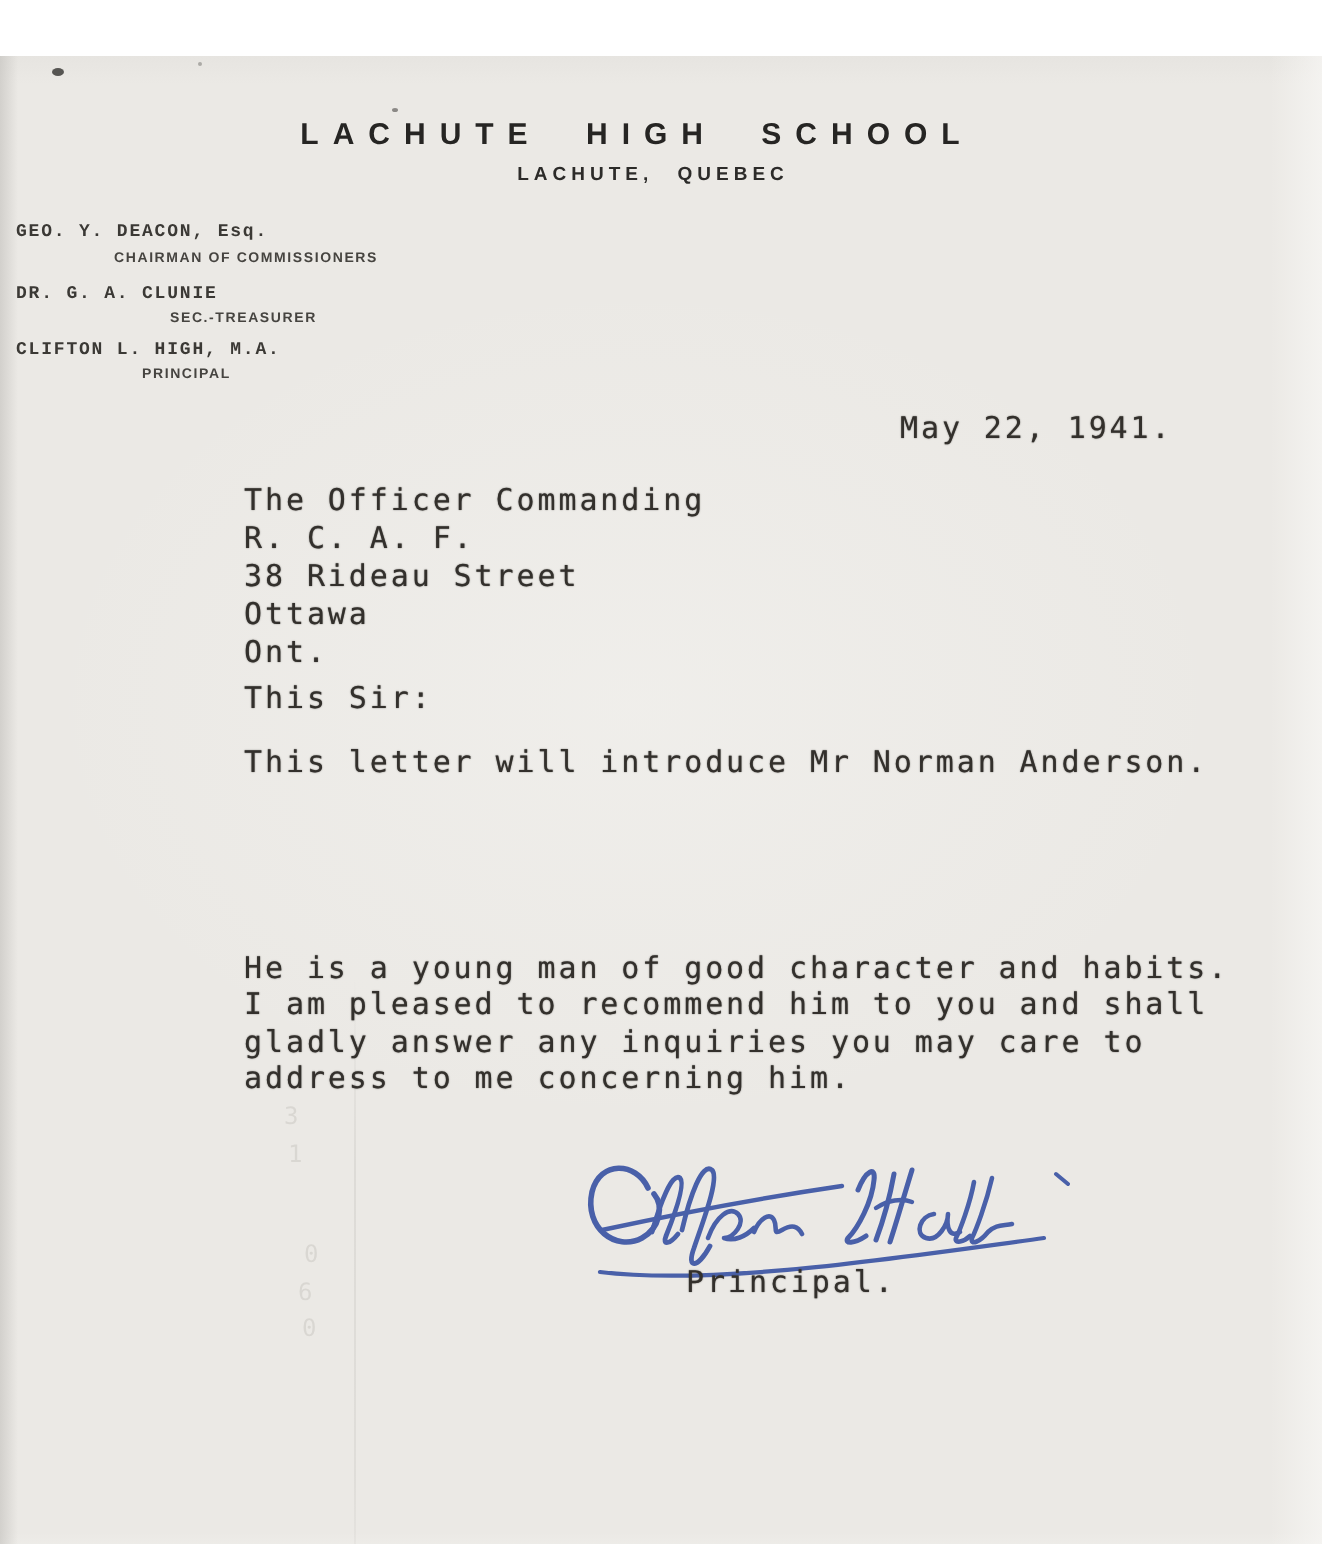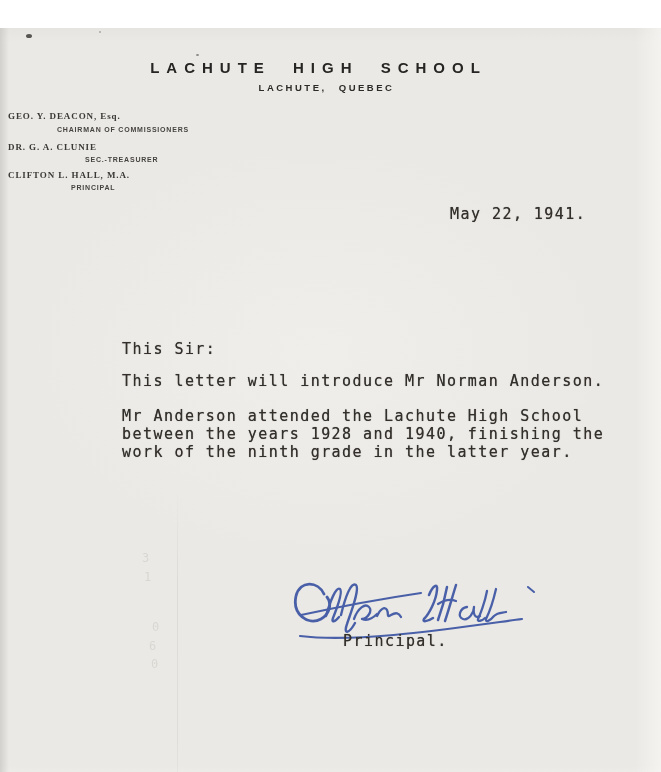--- a/index.html
+++ b/index.html
@@ -53,21 +53,21 @@
   .lh-sub {
     position: absolute; left: 0; top: 54px; width: 661px;
     text-align: center; transform: translateX(-4px);
     font-family: "Liberation Sans", sans-serif;
     font-weight: bold; font-size: 9.5px;
     letter-spacing: 2.5px; word-spacing: 7px;
     color: #2c2b29;
   }
   .official-name {
     position: absolute; left: 8px;
-    font-family: Liberation Serif, serif;
+    font-family: Liberation Mono, monospace;
     font-weight: bold; font-size: 9px; letter-spacing: 0.9px;
     color: #3b3935;
   }
   .official-title {
     position: absolute;
     font-family: "Liberation Sans", sans-serif;
     font-weight: bold; font-size: 7px; letter-spacing: 0.8px;
     color: #464440;
   }
   .o-name-1 { top: 83px; }
@@ -115,31 +115,37 @@
   <div class="speck speck-c"></div>
   <div class="crease"></div>
 
   <div class="lh-title">LACHUTE HIGH SCHOOL</div>
   <div class="lh-sub">LACHUTE,  QUEBEC</div>
 
   <div class="official-name o-name-1">GEO. Y. DEACON, Esq.</div>
   <div class="official-title o-title-1">CHAIRMAN OF COMMISSIONERS</div>
   <div class="official-name o-name-2">DR. G. A. CLUNIE</div>
   <div class="official-title o-title-2">SEC.-TREASURER</div>
-  <div class="official-name o-name-3">CLIFTON L. HALL, M.A.</div>
+  <div class="official-name o-name-3">CLIFTON L. HIGH, M.A.</div>
   <div class="official-title o-title-3">PRINCIPAL</div>
 
   <div class="tw dateline">May 22, 1941.</div>
 
+  <div class="tw recipient"><span>The Officer Commanding</span>
+<span>R. C. A. F.</span>
+<span>38 Rideau Street</span>
+<span>Ottawa</span>
+<span>Ont.</span></div>
 
   <div class="tw salutation">This Sir:</div>
   <div class="tw para-1">This letter will introduce Mr Norman Anderson.</div>
-  <div class="tw para-2">Mr Anderson attended the Lachute High School
-between the years 1928 and 1940, finishing the
-work of the ninth grade in the latter year.</div>
+  <div class="tw para-3">He is a young man of good character and habits.
+I am pleased to recommend him to you and shall
+gladly answer any inquiries you may care to
+address to me concerning him.</div>
 
   <div class="signature-wrap" aria-label="Clifton L Hall">
     <svg width="252" height="74" viewBox="0 0 252 74" xmlns="http://www.w3.org/2000/svg">
       <g fill="none" stroke="#3c55a4" stroke-linecap="round" stroke-linejoin="round" opacity="0.92">
 
         <path d="M36,20 C30,7 12,6 8,22 C4,40 20,52 33,45 C42,40 44,29 39,23" stroke-width="2.8"></path>
 
         <path d="M38,42 C42,28 48,12 52,15 C55,18 49,34 45,44 C43,49 47,48 51,43" stroke-width="2.4"></path>
         <path d="M53,41 C57,24 63,7 68,11 C72,15 63,38 59,50 C55,61 61,60 67,49" stroke-width="2.4"></path>
         <path d="M66,45 C70,34 77,29 81,33 C85,37 79,45 74,45 C79,47 85,44 89,40" stroke-width="2.3"></path>

